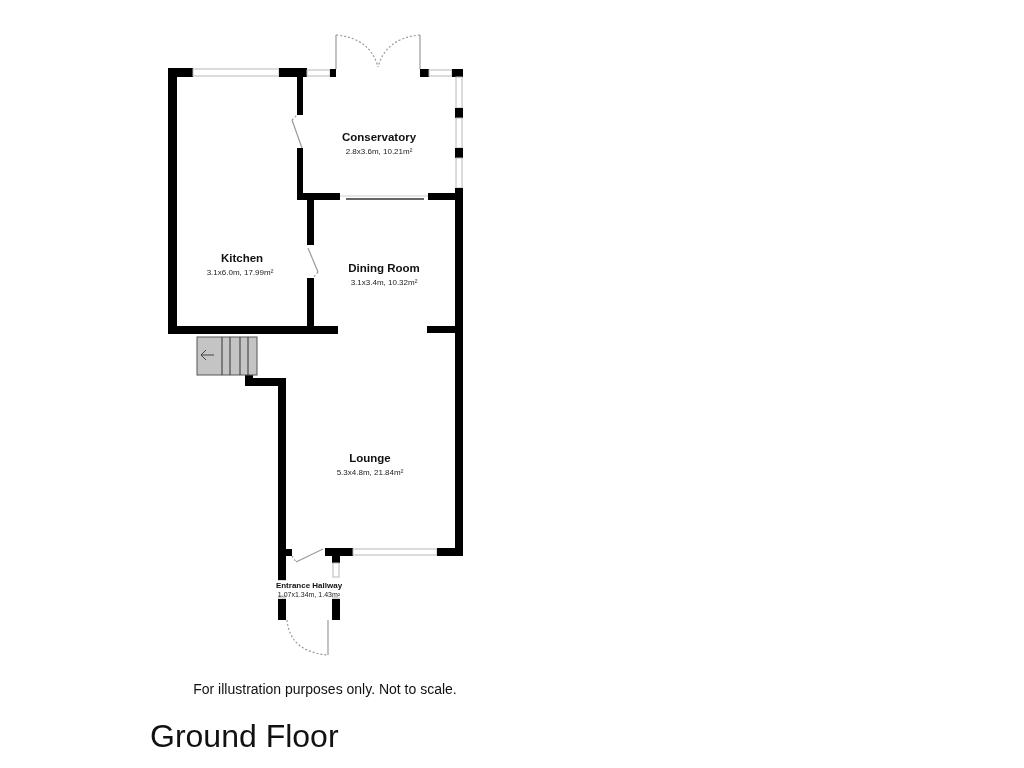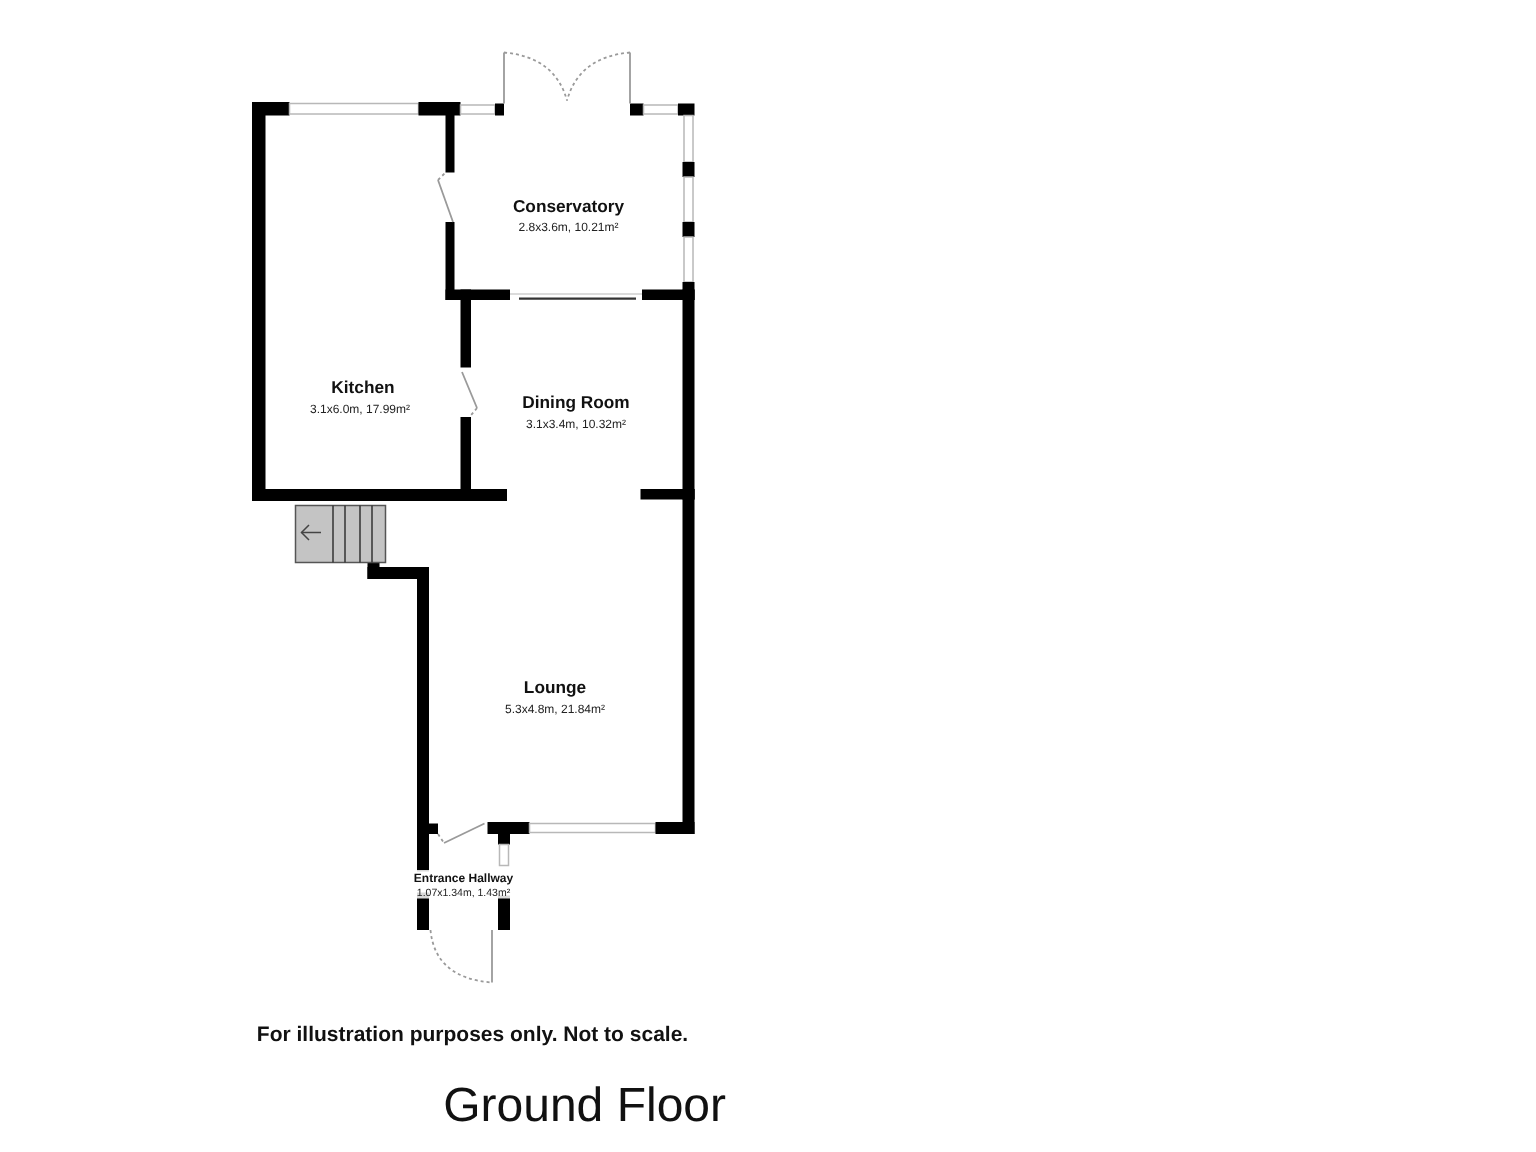--- a/index.html
+++ b/index.html
@@ -9,22 +9,22 @@
     .window { fill: #ffffff; stroke: #b8b8b8; stroke-width: 1; }
     .door-swing { fill: none; stroke: #9a9a9a; stroke-width: 1.2; stroke-dasharray: 2 2; }
     .door-leaf { fill: none; stroke: #9a9a9a; stroke-width: 1.2; }
     .slider { fill: none; stroke: #333; stroke-width: 1.5; }
     .stair { fill: #c4c4c4; stroke: #555; stroke-width: 1; }
     .stair-line { stroke: #333; stroke-width: 1; }
     .room-name { font-family: "Liberation Sans", sans-serif; font-weight: bold; font-size: 11.5px; fill: #111; }
     .room-dim { font-family: "Liberation Sans", sans-serif; font-size: 8px; fill: #222; }
     .hall-name { font-family: "Liberation Sans", sans-serif; font-weight: bold; font-size: 8px; fill: #111; }
     .hall-dim { font-family: "Liberation Sans", sans-serif; font-size: 7px; fill: #222; }
-    .disclaimer { position: absolute; left: 150px; width: 330px; top: 681px; text-align: center; font-size: 14px; color: #111; font-weight: bold; }
-    .floor-title { position: absolute; left: 150px; width: 334px; top: 718px; text-align: right; font-size: 32px; color: #111; }
+    .disclaimer { position: absolute; left: 160px; width: 330px; top: 681px; text-align: center; font-size: 14px; color: #111; }
+    .floor-title { position: absolute; left: 150px; width: 334px; top: 718px; text-align: left; font-size: 32px; color: #111; }
   </style>
 </head>
 <body>
 
 <svg id="plan" viewBox="0 0 1024 768" xmlns="http://www.w3.org/2000/svg">
 
   <g>
 
     <rect class="wall" x="168" y="68" width="25" height="9"></rect>
     <rect class="window" x="193" y="69" width="86" height="7"></rect>

